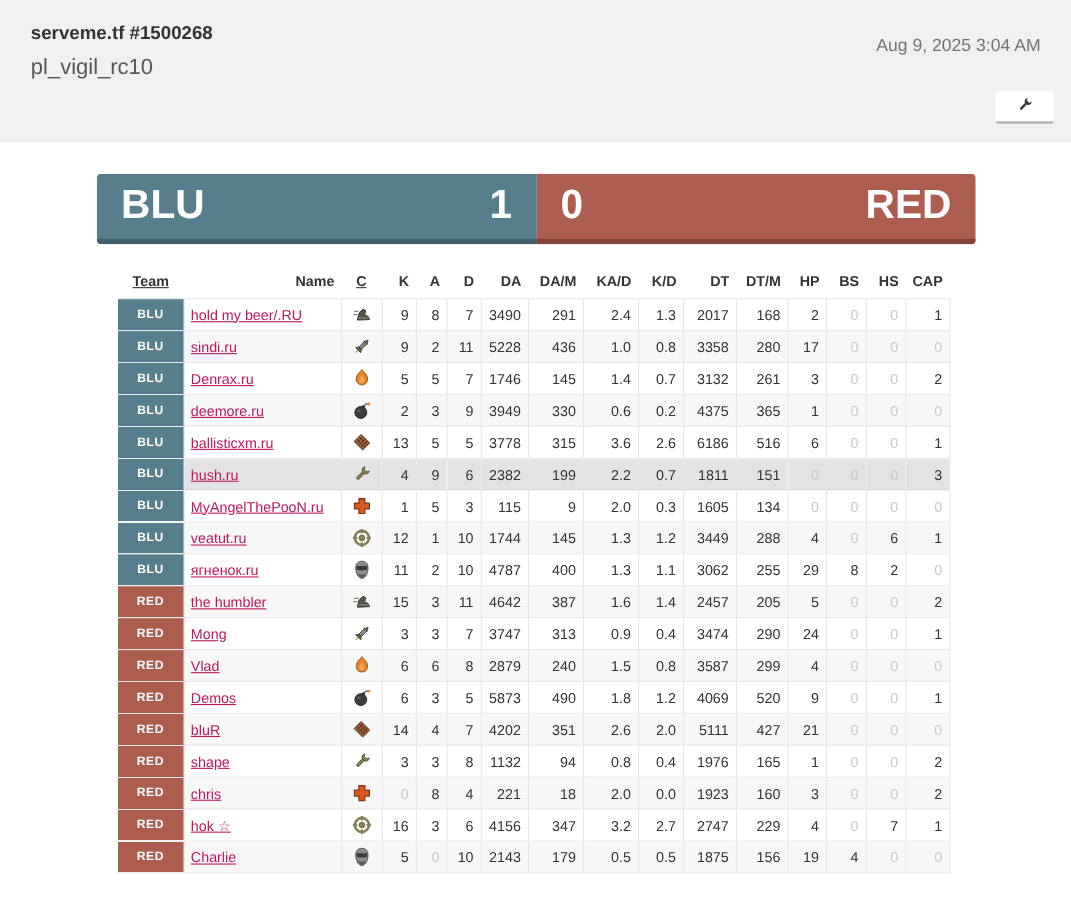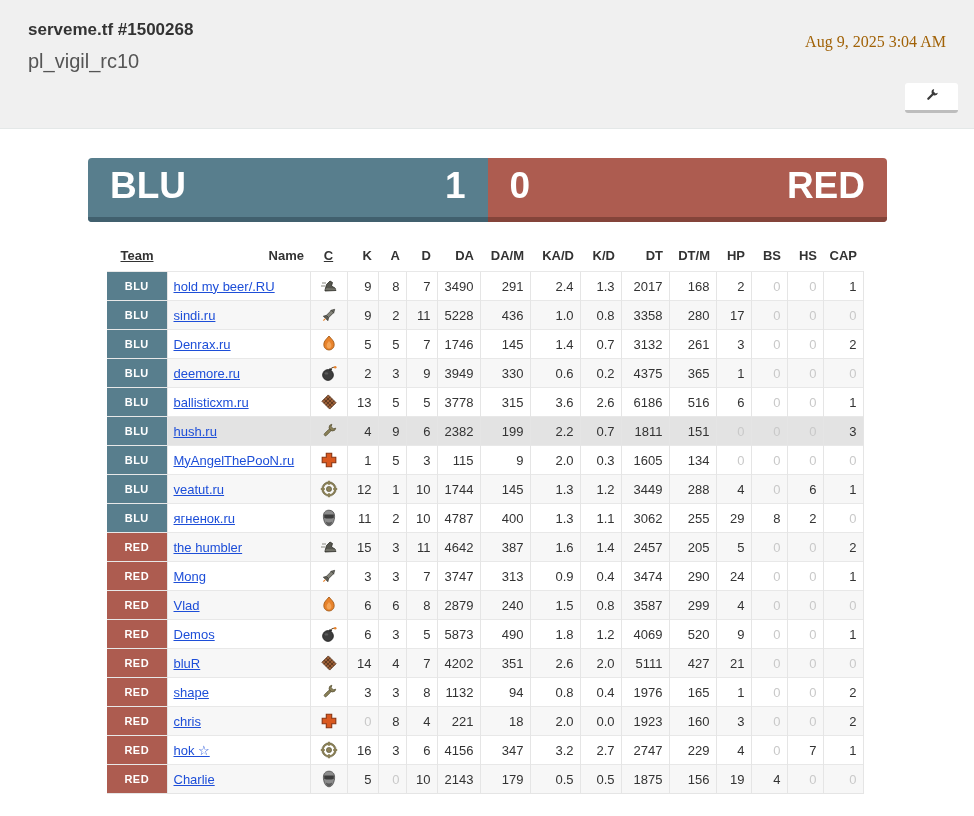--- a/index.html
+++ b/index.html
@@ -6,21 +6,21 @@
   html,body { width:974px; height:816px; background:#fff; overflow:hidden;
               font-family:"Liberation Sans", sans-serif; color:#333; }
 
   
   .topbar { position:relative; height:129px; background:#f0f0f0; border-bottom:1px solid #e4e8e8; padding:20px 28px 0 28px; }
   .topbar .title { font-size:17px; font-weight:bold; color:#333; margin-bottom:10px; }
   .topbar .map   { font-size:20px; color:#555; margin-bottom:10px; }
   .topbar .duration { font-size:16px; color:#555;text-align:right; }
   .topbar-right { position:absolute; top:22px; right:28px; text-align:right; }
   a.source-link { color:#d9481f; font-size:16px; text-decoration:underline; cursor:pointer; }
-  .date { font-size:16px; color:#a16207; margin-top:11px;font-family:Liberation Serif, serif; }
+  .date { font-size:16px; color:#737373; margin-top:11px; }
   .tools-btn { position:absolute; top:83px; right:16px; width:53px; height:30px;
                background:#fff; border:0; border-bottom:3px solid #bdbdbd; border-radius:3px;
                display:flex; align-items:center; justify-content:center; cursor:pointer; }
 
   
   .banner { margin:29px 0 0 88px; width:799px; height:64px; display:flex; border-radius:4px; overflow:hidden; }
   .banner-half { flex:1; display:flex; justify-content:space-between; align-items:center;
                  padding:0 22px 4px 22px; color:#fff; font-size:37px; font-weight:bold; }
   .banner-blu { background:var(--blu,#587e8d); border-bottom:5px solid #41606e; }
   .banner-red { background:var(--red,#ad5c50); border-bottom:5px solid #84443a; }
@@ -35,21 +35,21 @@
   .stats th.u { text-decoration:underline; cursor:pointer; }
   .stats td { height:29px; padding:0 6px; border-top:1px solid rgba(0,0,0,0.09);
               border-left:1px solid #e5e5e5; white-space:nowrap; overflow:hidden; }
   .stats td:first-child { border-left:none; }
   .stats td:last-child { border-right:1px solid #e5e5e5; }
   .stats tbody tr:nth-child(even) { background:#f7f7f7; }
   .stats tbody tr.hl { background:#e3e3e3; }
   .team-cell { text-align:center; color:#fff; font-weight:bold; font-size:11px; letter-spacing:0.5px; padding:0; }
   .team-cell.blu { background:var(--blu,#587e8d); }
   .team-cell.red { background:var(--red,#ad5c50); }
-  .name-cell a { color:#1d4ed8; cursor:pointer; }
+  .name-cell a { color:#be185d; cursor:pointer; }
   .class-cell { text-align:center; }
   .class-cell svg { vertical-align:middle; }
   td.num { text-align:right; color:#333; }
   td.num.zero { color:#c9c9c9; }
 </style>
 </head>
 <body>
 
 <div class="topbar">
   <div class="title">serveme.tf #1500268</div>

